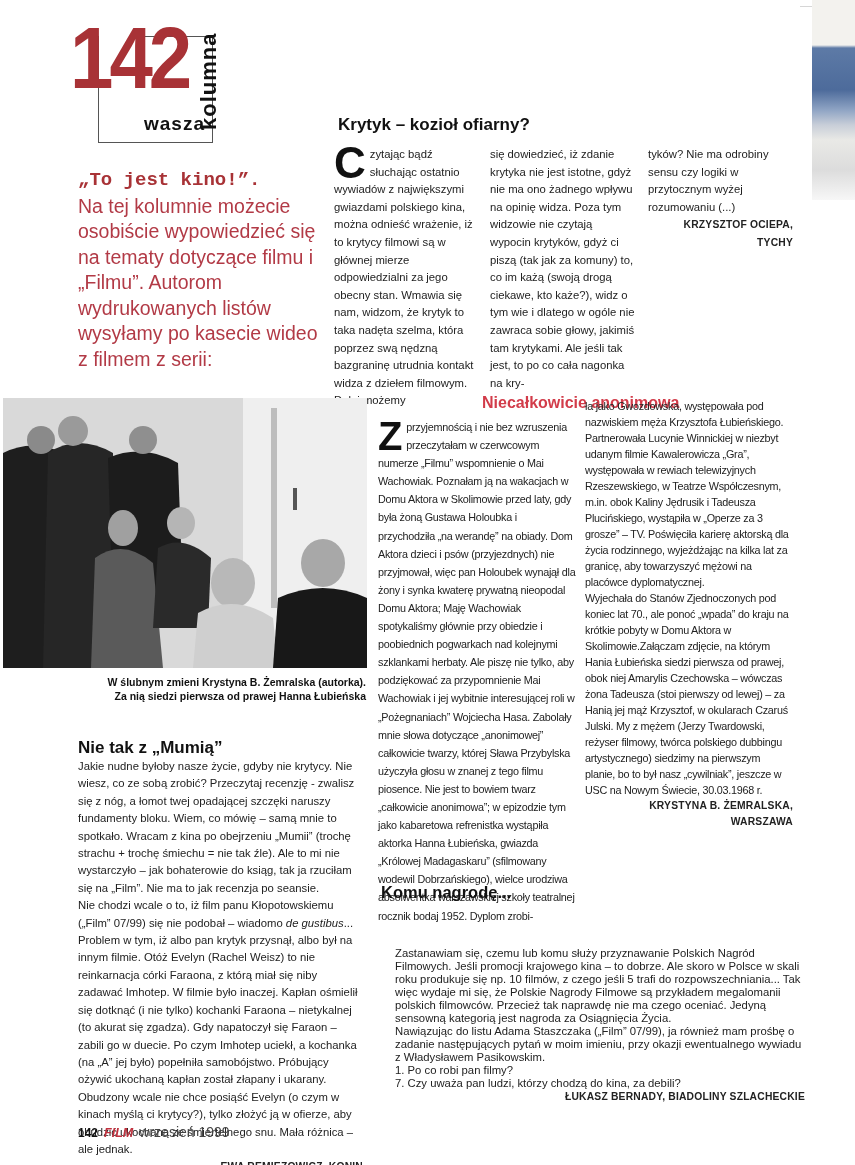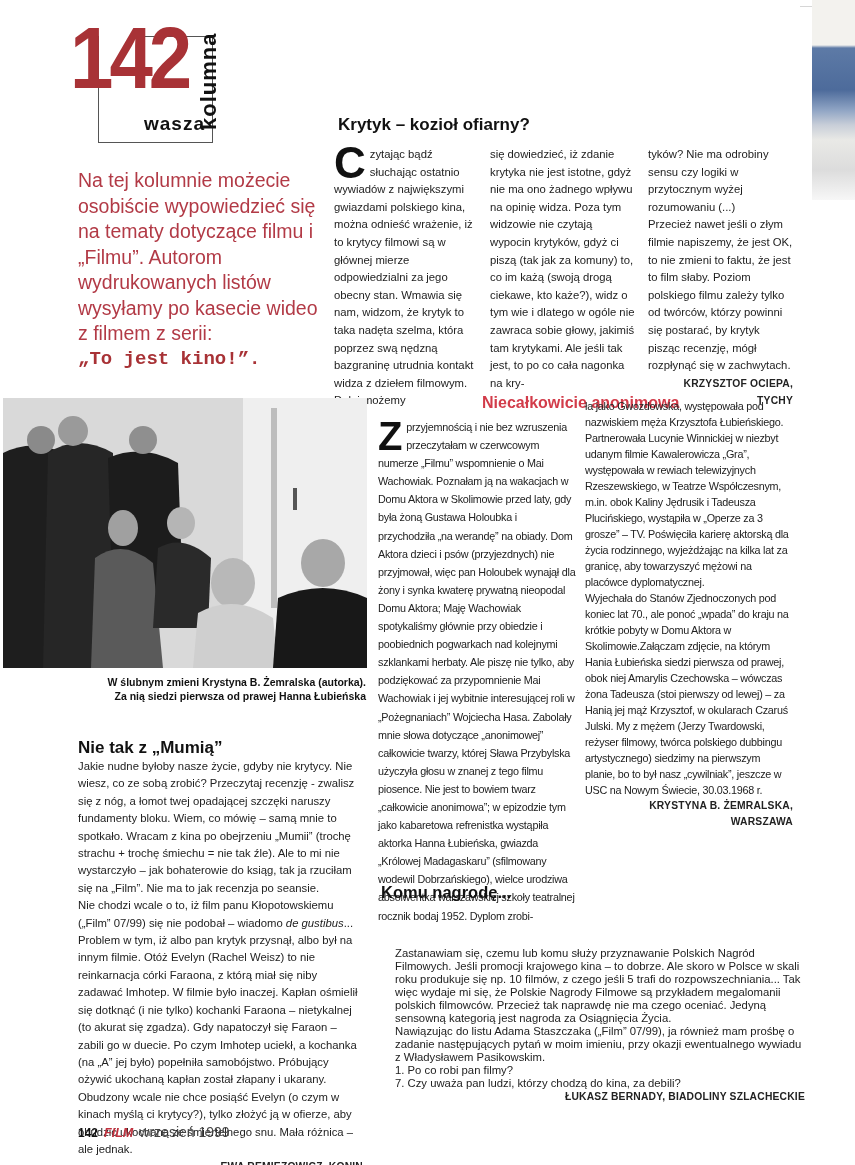--- a/index.html
+++ b/index.html
@@ -69,32 +69,31 @@
 
 <div id="logo-box-top" class="abs"></div>
 <div id="logo-box" class="abs"></div>
 <div id="logo-num" class="abs">142</div>
 <div id="logo-kolumna" class="abs">
     <span>kolumna</span>
   </div>
 <div id="logo-wasza" class="abs">wasza</div>
 
 <div id="intro" class="abs">
+  <span id="intro-slogan">„To jest kino!”.</span>
   <span>Na tej kolumnie możecie osobiście wypowiedzieć się na tematy dotyczące filmu i „Filmu”. Autorom wydrukowanych listów wysyłamy po kasecie wideo z filmem z serii:</span>
-  <span id="intro-slogan">„To jest kino!”.</span>
 </div>
 
 <div id="a1-title" class="abs">Krytyk – kozioł ofiarny?</div>
 <div id="a1-col1" class="col">
   <span class="dropcap-c">C</span><span>zytając bądź słuchając ostatnio wywiadów z największymi gwiazdami polskiego kina, można odnieść wrażenie, iż to krytycy filmowi są w głównej mierze odpowiedzialni za jego obecny stan. Wmawia się nam, widzom, że krytyk to taka nadęta szelma, która poprzez swą nędzną bazgraninę utrudnia kontakt widza z dziełem filmowym. Dalej możemy</span>
 </div>
 <div id="a1-col2" class="col">się dowiedzieć, iż zdanie krytyka nie jest istotne, gdyż nie ma ono żadnego wpływu na opinię widza. Poza tym widzowie nie czytają wypocin krytyków, gdyż ci piszą (tak jak za komuny) to, co im każą (swoją drogą ciekawe, kto każe?), widz o tym wie i dlatego w ogóle nie zawraca sobie głowy, jakimiś tam krytykami. Ale jeśli tak jest, to po co cała nagonka na kry-</div>
 <div id="a1-col3" class="col">
   <span>tyków? Nie ma odrobiny sensu czy logiki w przytocznym wyżej rozumowaniu (...)</span><br>
-  <span>Przecież nawet jeśli o złym filmie napiszemy, że jest OK, to nie zmieni to faktu, że jest to film słaby. Poziom polskiego filmu zależy tylko od twórców, którzy powinni się postarać, by krytyk pisząc recenzję, mógł rozpłynąć się w zachwytach.</span>
   <span class="sig">KRZYSZTOF OCIEPA, TYCHY</span>
 </div>
 
 <div id="photo" class="abs">
   <svg viewBox="0 0 364 270" preserveAspectRatio="none">
     <rect width="364" height="270" fill="#d9d9d9"></rect>
     <rect x="240" y="0" width="124" height="270" fill="#efefef"></rect>
     <rect x="268" y="10" width="6" height="200" fill="#bdbdbd"></rect>
     <rect x="290" y="90" width="4" height="22" fill="#555"></rect>
     <path d="M0 55 Q30 40 60 55 L70 270 L0 270 Z" fill="#1e1e1e"></path>

